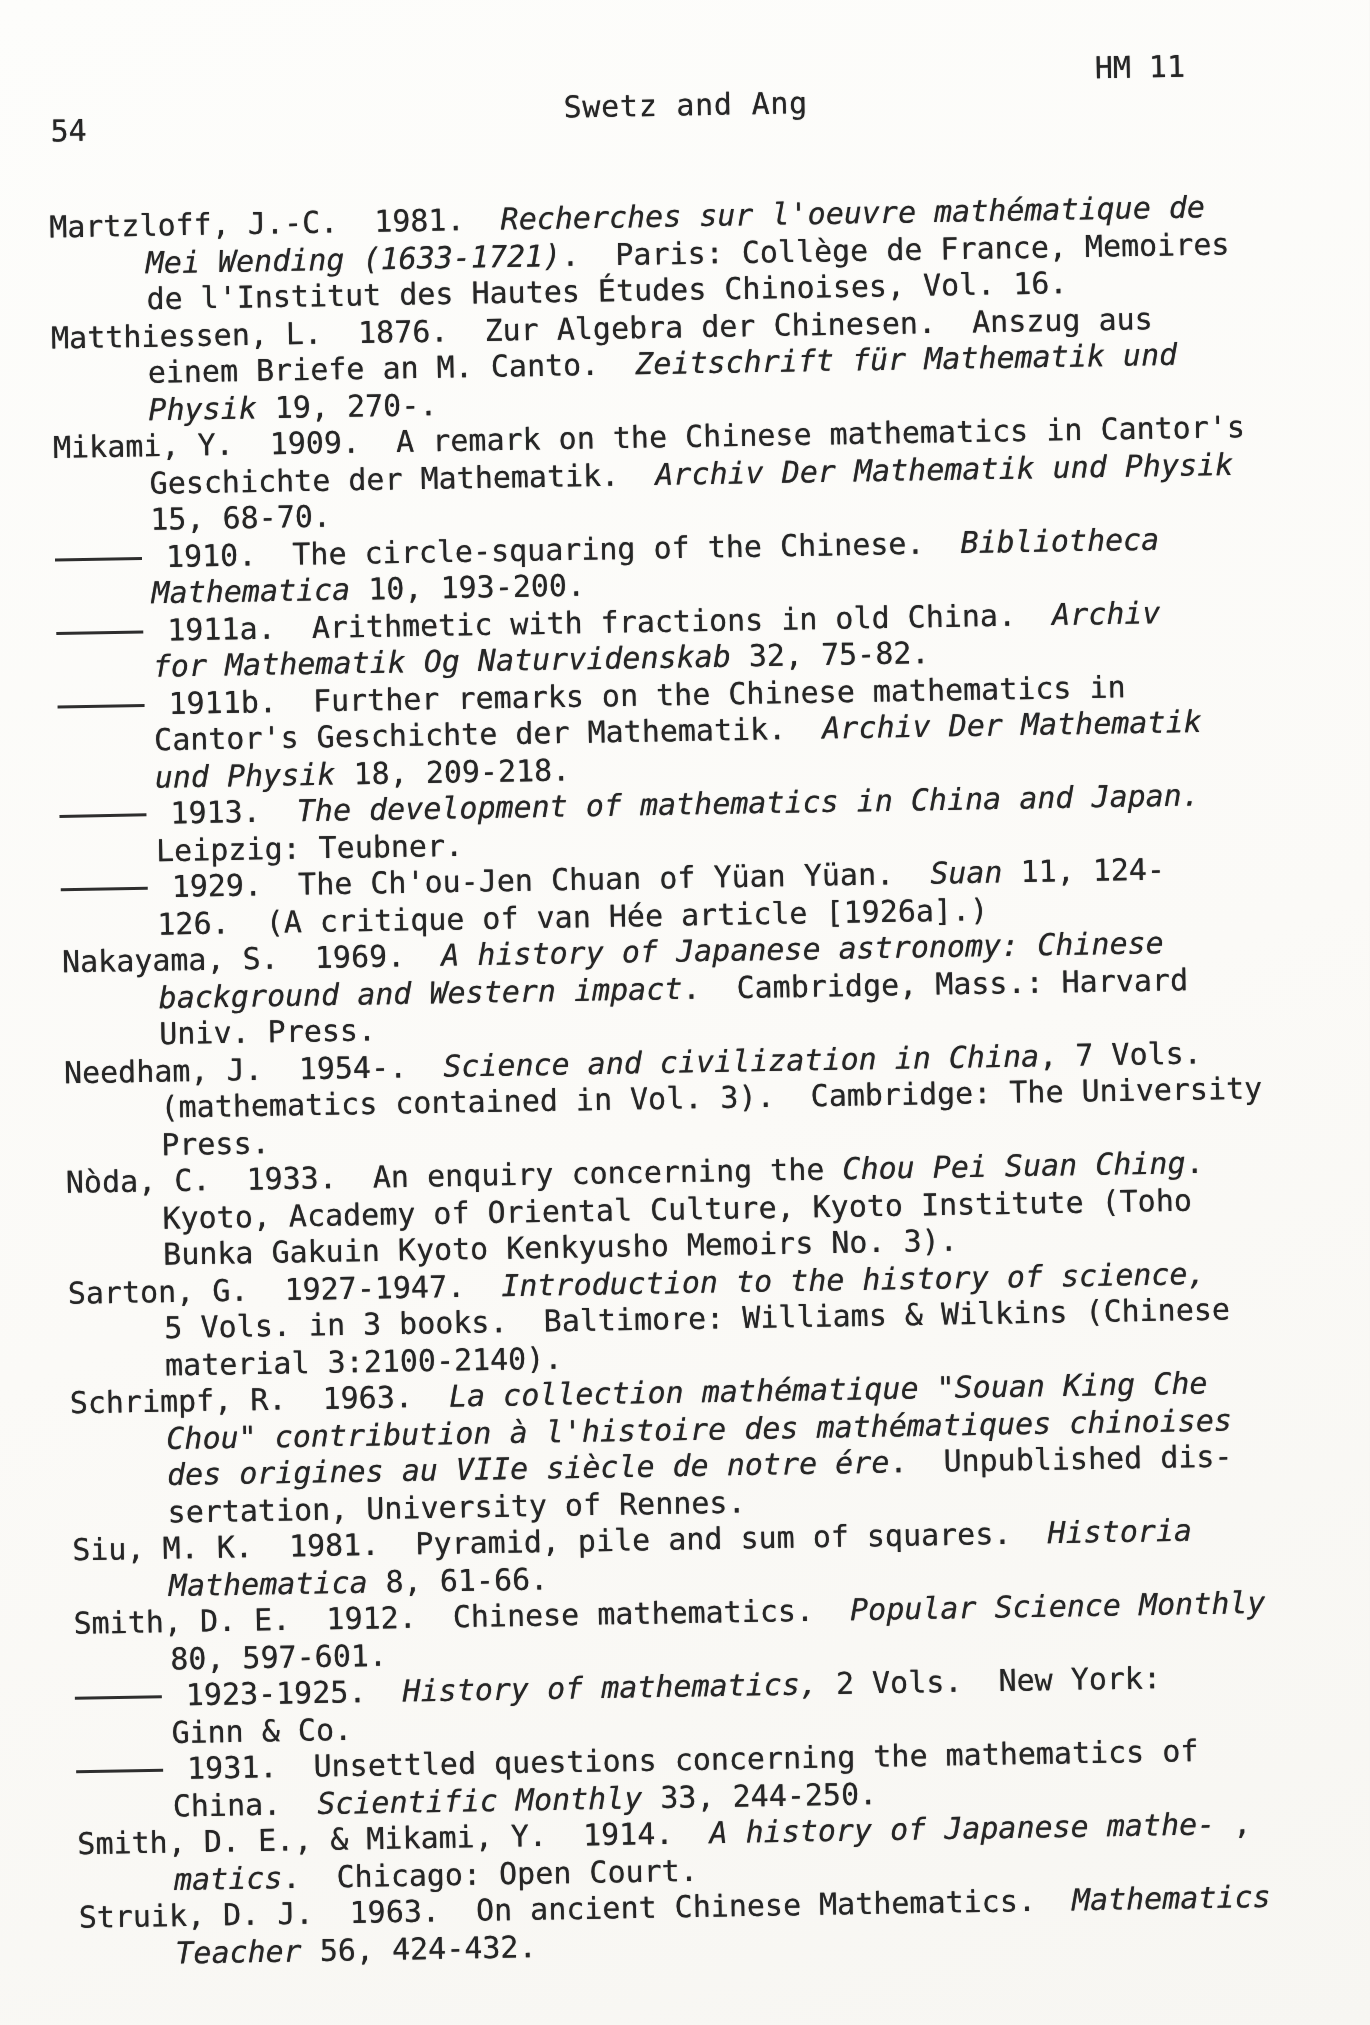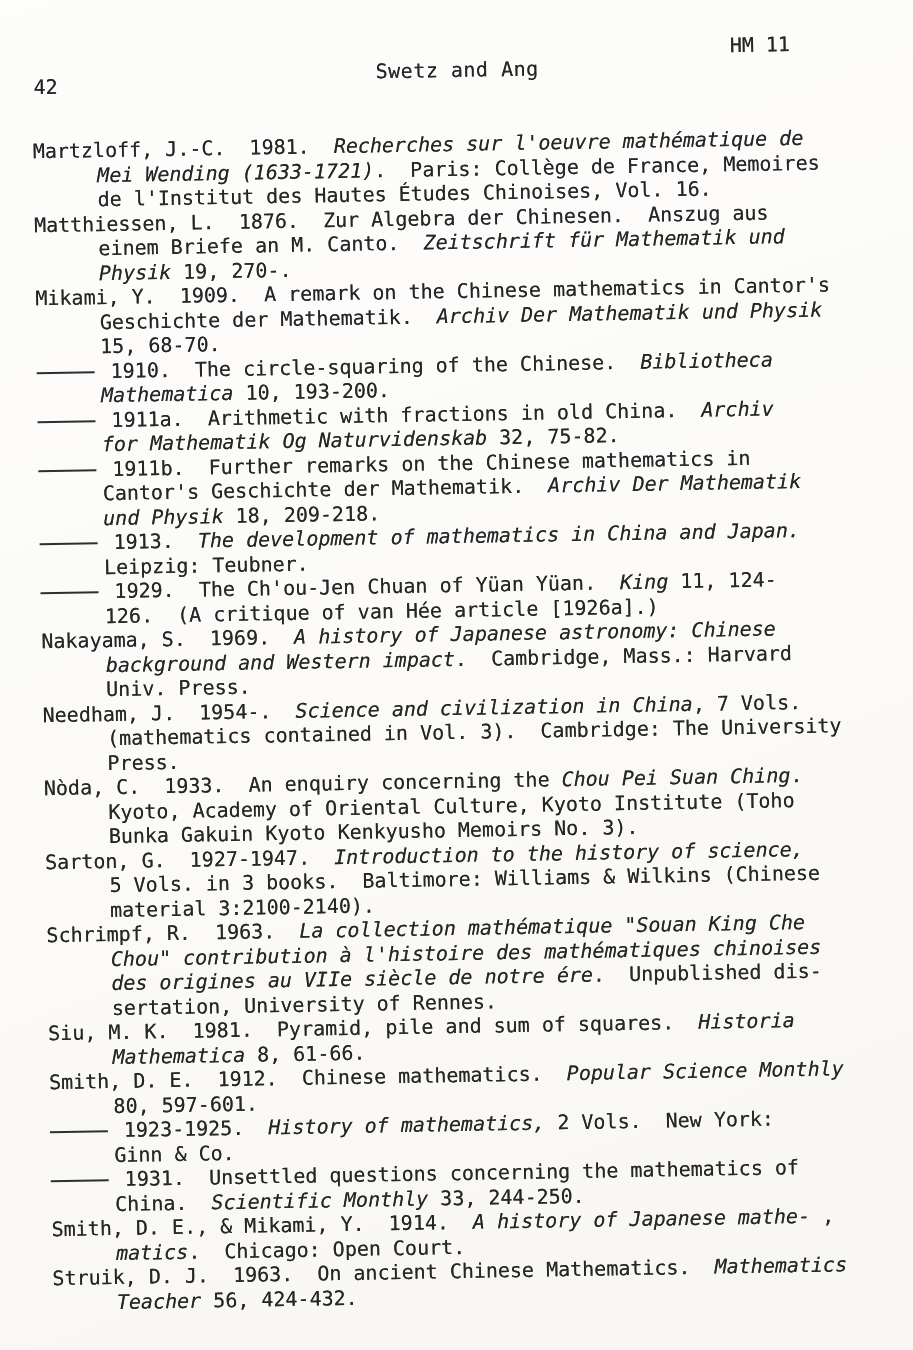--- a/index.html
+++ b/index.html
@@ -78,21 +78,21 @@
     vertical-align: 5px;
   }
 </style>
 </head>
 <body>
 
 <div class="page">
   <div class="scan-tilt">
     <div class="content">
       <div class="header">
-        <span class="page-number">42</span>
+        <span class="page-number">54</span>
         <span class="running-head">Swetz and Ang</span>
         <span class="journal-code">HM 11</span>
       </div>
       <div class="ref-list">
           <div class="ref-entry">
             <div class="ref-line"><span>Martzloff, J.-C.  1981.  </span><span class="it">Recherches sur l'oeuvre mathématique de</span></div>
             <div class="ref-line indent"><span class="it">Mei Wending (1633-1721)</span><span>.  Paris: Collège de France, Memoires</span></div>
             <div class="ref-line indent"><span>de l'Institut des Hautes Études Chinoises, Vol. 16.</span></div>
           </div>
           <div class="ref-entry">
@@ -116,21 +116,21 @@
           <div class="ref-entry">
             <div class="ref-line"><span class="dash-rule"></span><span>1911b.  Further remarks on the Chinese mathematics in</span></div>
             <div class="ref-line indent"><span>Cantor's Geschichte der Mathematik.  </span><span class="it">Archiv Der Mathematik</span></div>
             <div class="ref-line indent"><span class="it">und Physik</span><span> 18, 209-218.</span></div>
           </div>
           <div class="ref-entry">
             <div class="ref-line"><span class="dash-rule"></span><span>1913.  </span><span class="it">The development of mathematics in China and Japan.</span></div>
             <div class="ref-line indent"><span>Leipzig: Teubner.</span></div>
           </div>
           <div class="ref-entry">
-            <div class="ref-line"><span class="dash-rule"></span><span>1929.  The Ch'ou-Jen Chuan of Yüan Yüan.  </span><span class="it">King</span><span> 11, 124-</span></div>
+            <div class="ref-line"><span class="dash-rule"></span><span>1929.  The Ch'ou-Jen Chuan of Yüan Yüan.  </span><span class="it">Suan</span><span> 11, 124-</span></div>
             <div class="ref-line indent"><span>126.  (A critique of van Hée article [1926a].)</span></div>
           </div>
           <div class="ref-entry">
             <div class="ref-line"><span>Nakayama, S.  1969.  </span><span class="it">A history of Japanese astronomy: Chinese</span></div>
             <div class="ref-line indent"><span class="it">background and Western impact</span><span>.  Cambridge, Mass.: Harvard</span></div>
             <div class="ref-line indent"><span>Univ. Press.</span></div>
           </div>
           <div class="ref-entry">
             <div class="ref-line"><span>Needham, J.  1954-.  </span><span class="it">Science and civilization in China</span><span>, 7 Vols.</span></div>
             <div class="ref-line indent"><span>(mathematics contained in Vol. 3).  Cambridge: The University</span></div>

